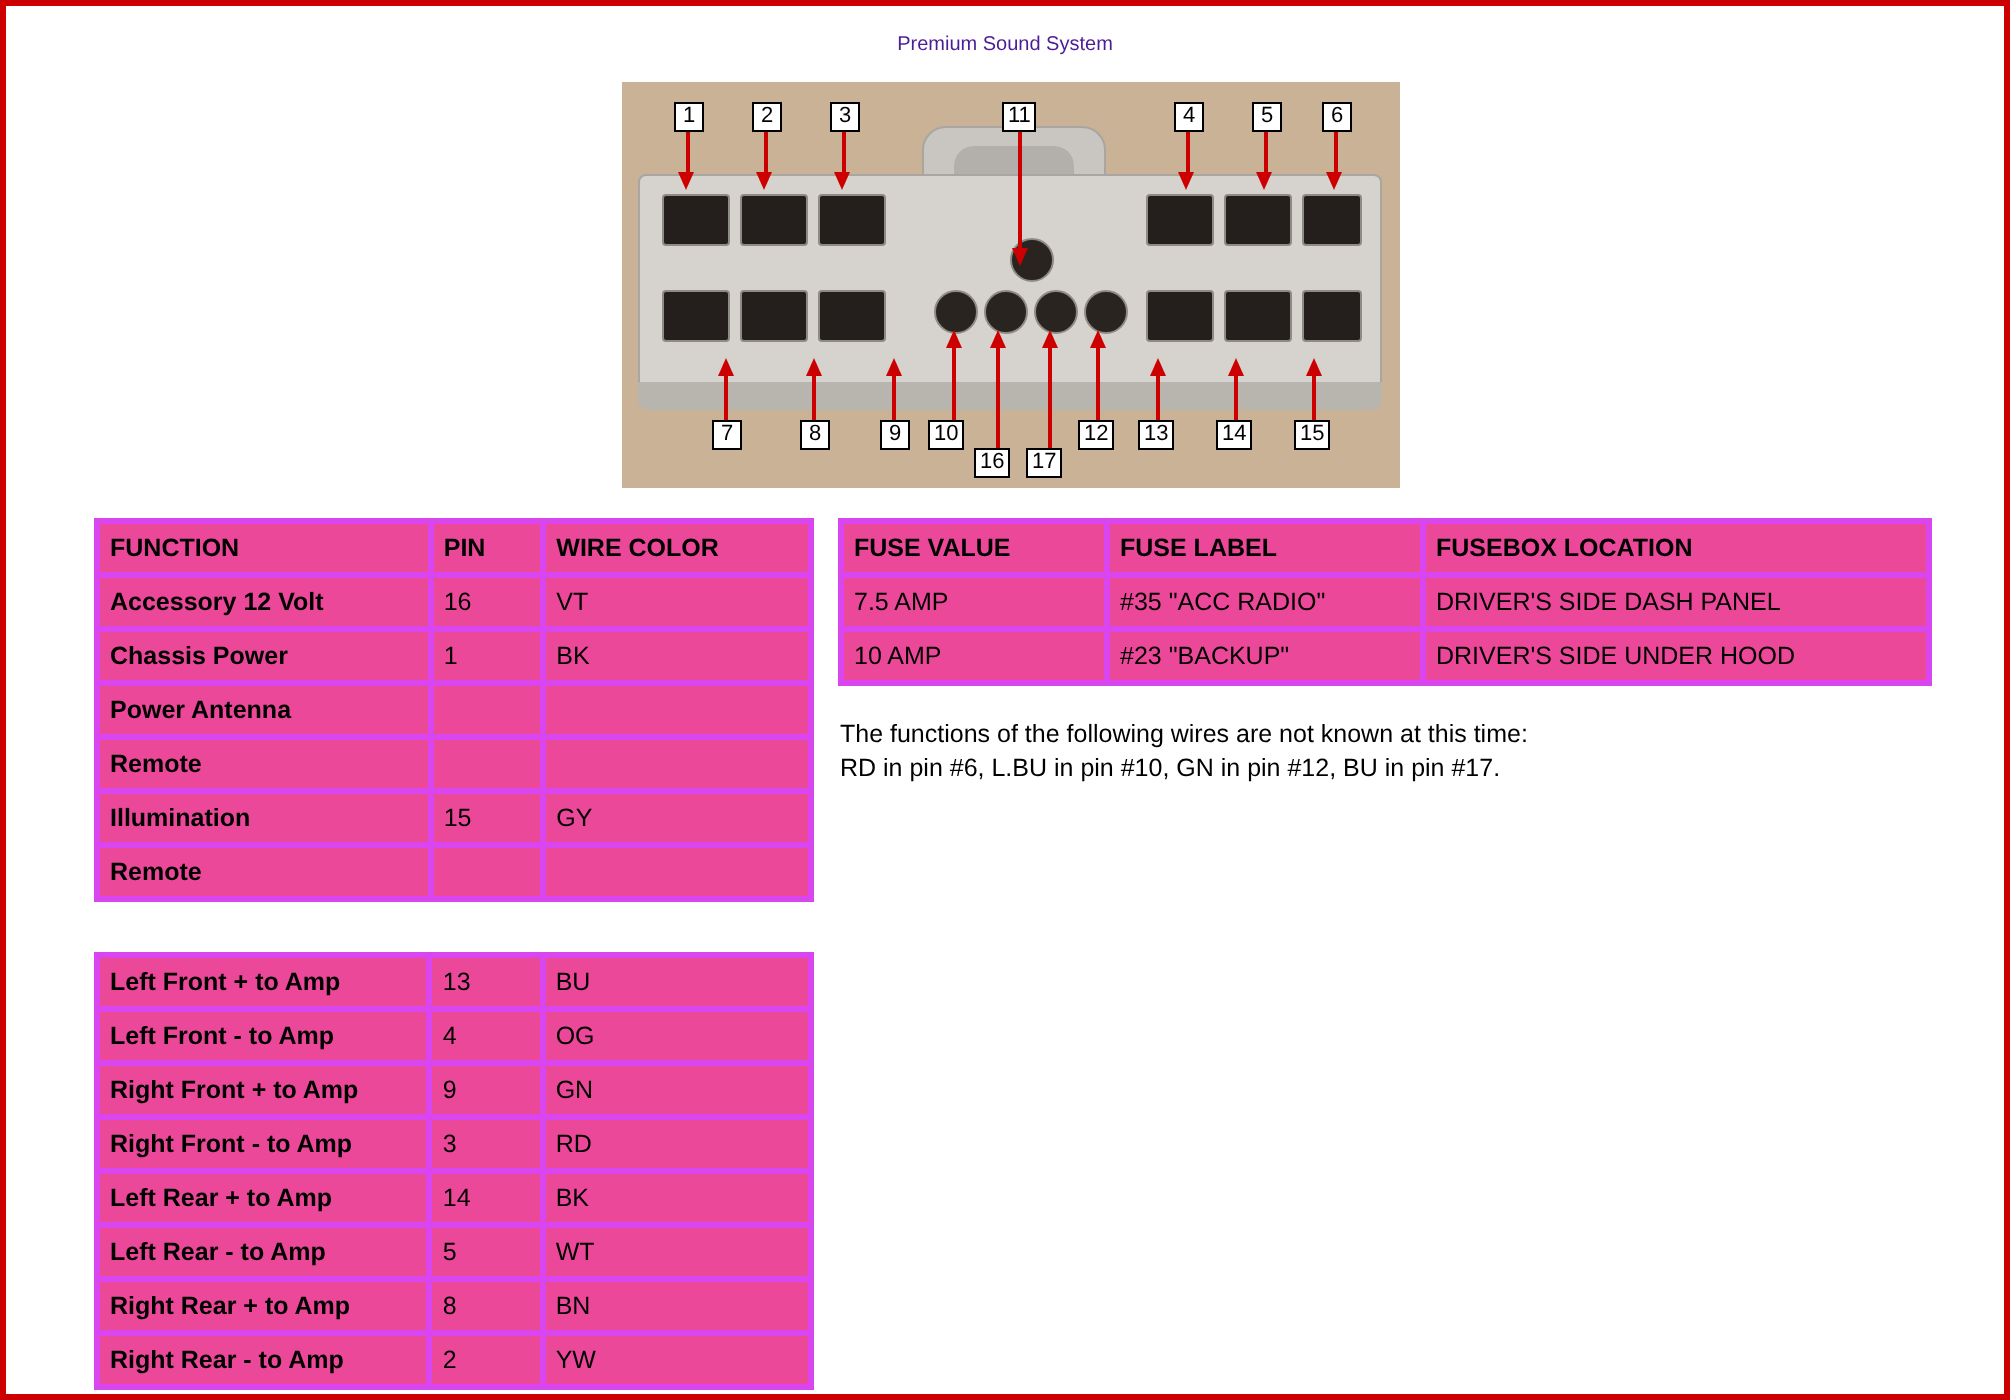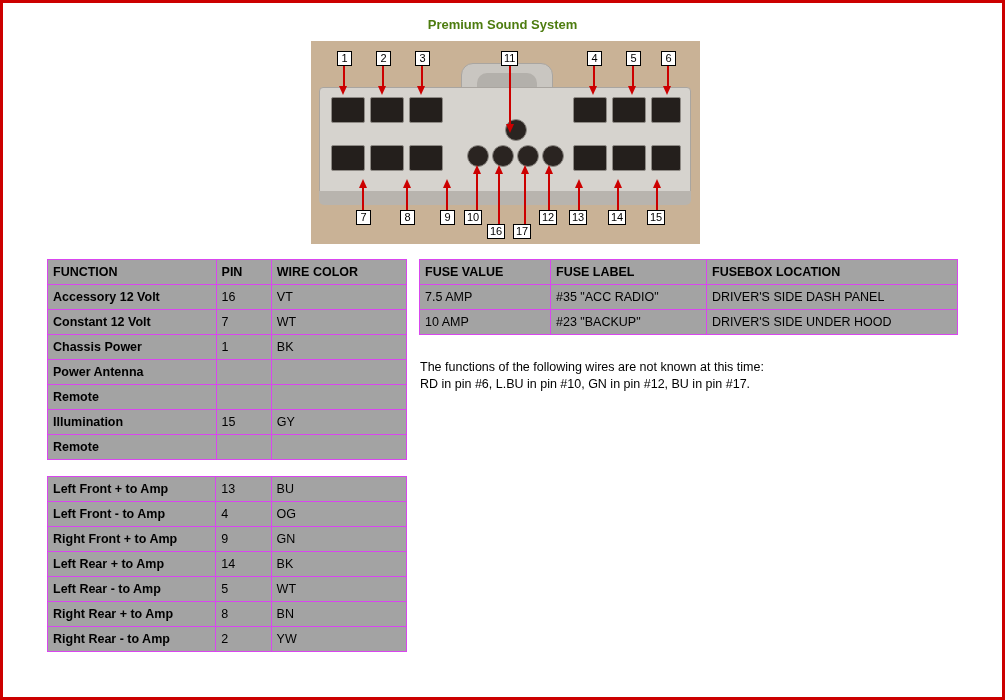--- a/index.html
+++ b/index.html
@@ -18,23 +18,23 @@
     overflow: hidden;
   }
 
   
   .title {
     position: absolute;
     top: 14px;
     left: 0;
     width: 100%;
     text-align: center;
-    font-size: 13px;
-    font-weight: bold;
-    color: #4d7c0f;
+    font-size: 10px;
+    font-weight: normal;
+    color: #4c1d95;
   }
 
   
   .connector-panel {
     position: absolute;
     left: 308px;
     top: 38px;
     width: 389px;
     height: 203px;
     background: #c9b296;
@@ -117,25 +117,25 @@
     background: #cc0000;
   }
 
   
   table {
     border-collapse: collapse;
     font-size: 12.5px;
     color: #000000;
   }
   table td, table th {
-    border: 1px solid #d946ef;
+    border: 3px solid #d946ef;
     padding: 3px 5px;
     text-align: left;
     font-weight: normal;
-    background: #a3a3a3;
+    background: #ec4899;
     height: 18px;
     vertical-align: middle;
   }
   .hdr td { font-weight: bold; }
 
   .tbl-main {
     position: absolute;
     left: 44px;
     top: 256px;
     width: 360px;
@@ -287,25 +287,20 @@
         <td>FUNCTION</td>
         <td>PIN</td>
         <td>WIRE COLOR</td>
       </tr>
       <tr>
         <td>Accessory 12 Volt</td>
         <td>16</td>
         <td>VT</td>
       </tr>
       <tr>
-        <td>Constant 12 Volt</td>
-        <td>7</td>
-        <td>WT</td>
-      </tr>
-      <tr>
         <td>Chassis Power</td>
         <td>1</td>
         <td>BK</td>
       </tr>
       <tr>
         <td>Power Antenna</td>
         <td></td>
         <td></td>
       </tr>
       <tr>
@@ -335,20 +330,25 @@
       </tr>
       <tr>
         <td>Left Front - to Amp</td>
         <td>4</td>
         <td>OG</td>
       </tr>
       <tr>
         <td>Right Front + to Amp</td>
         <td>9</td>
         <td>GN</td>
+      </tr>
+      <tr>
+        <td>Right Front - to Amp</td>
+        <td>3</td>
+        <td>RD</td>
       </tr>
       <tr>
         <td>Left Rear + to Amp</td>
         <td>14</td>
         <td>BK</td>
       </tr>
       <tr>
         <td>Left Rear - to Amp</td>
         <td>5</td>
         <td>WT</td>

